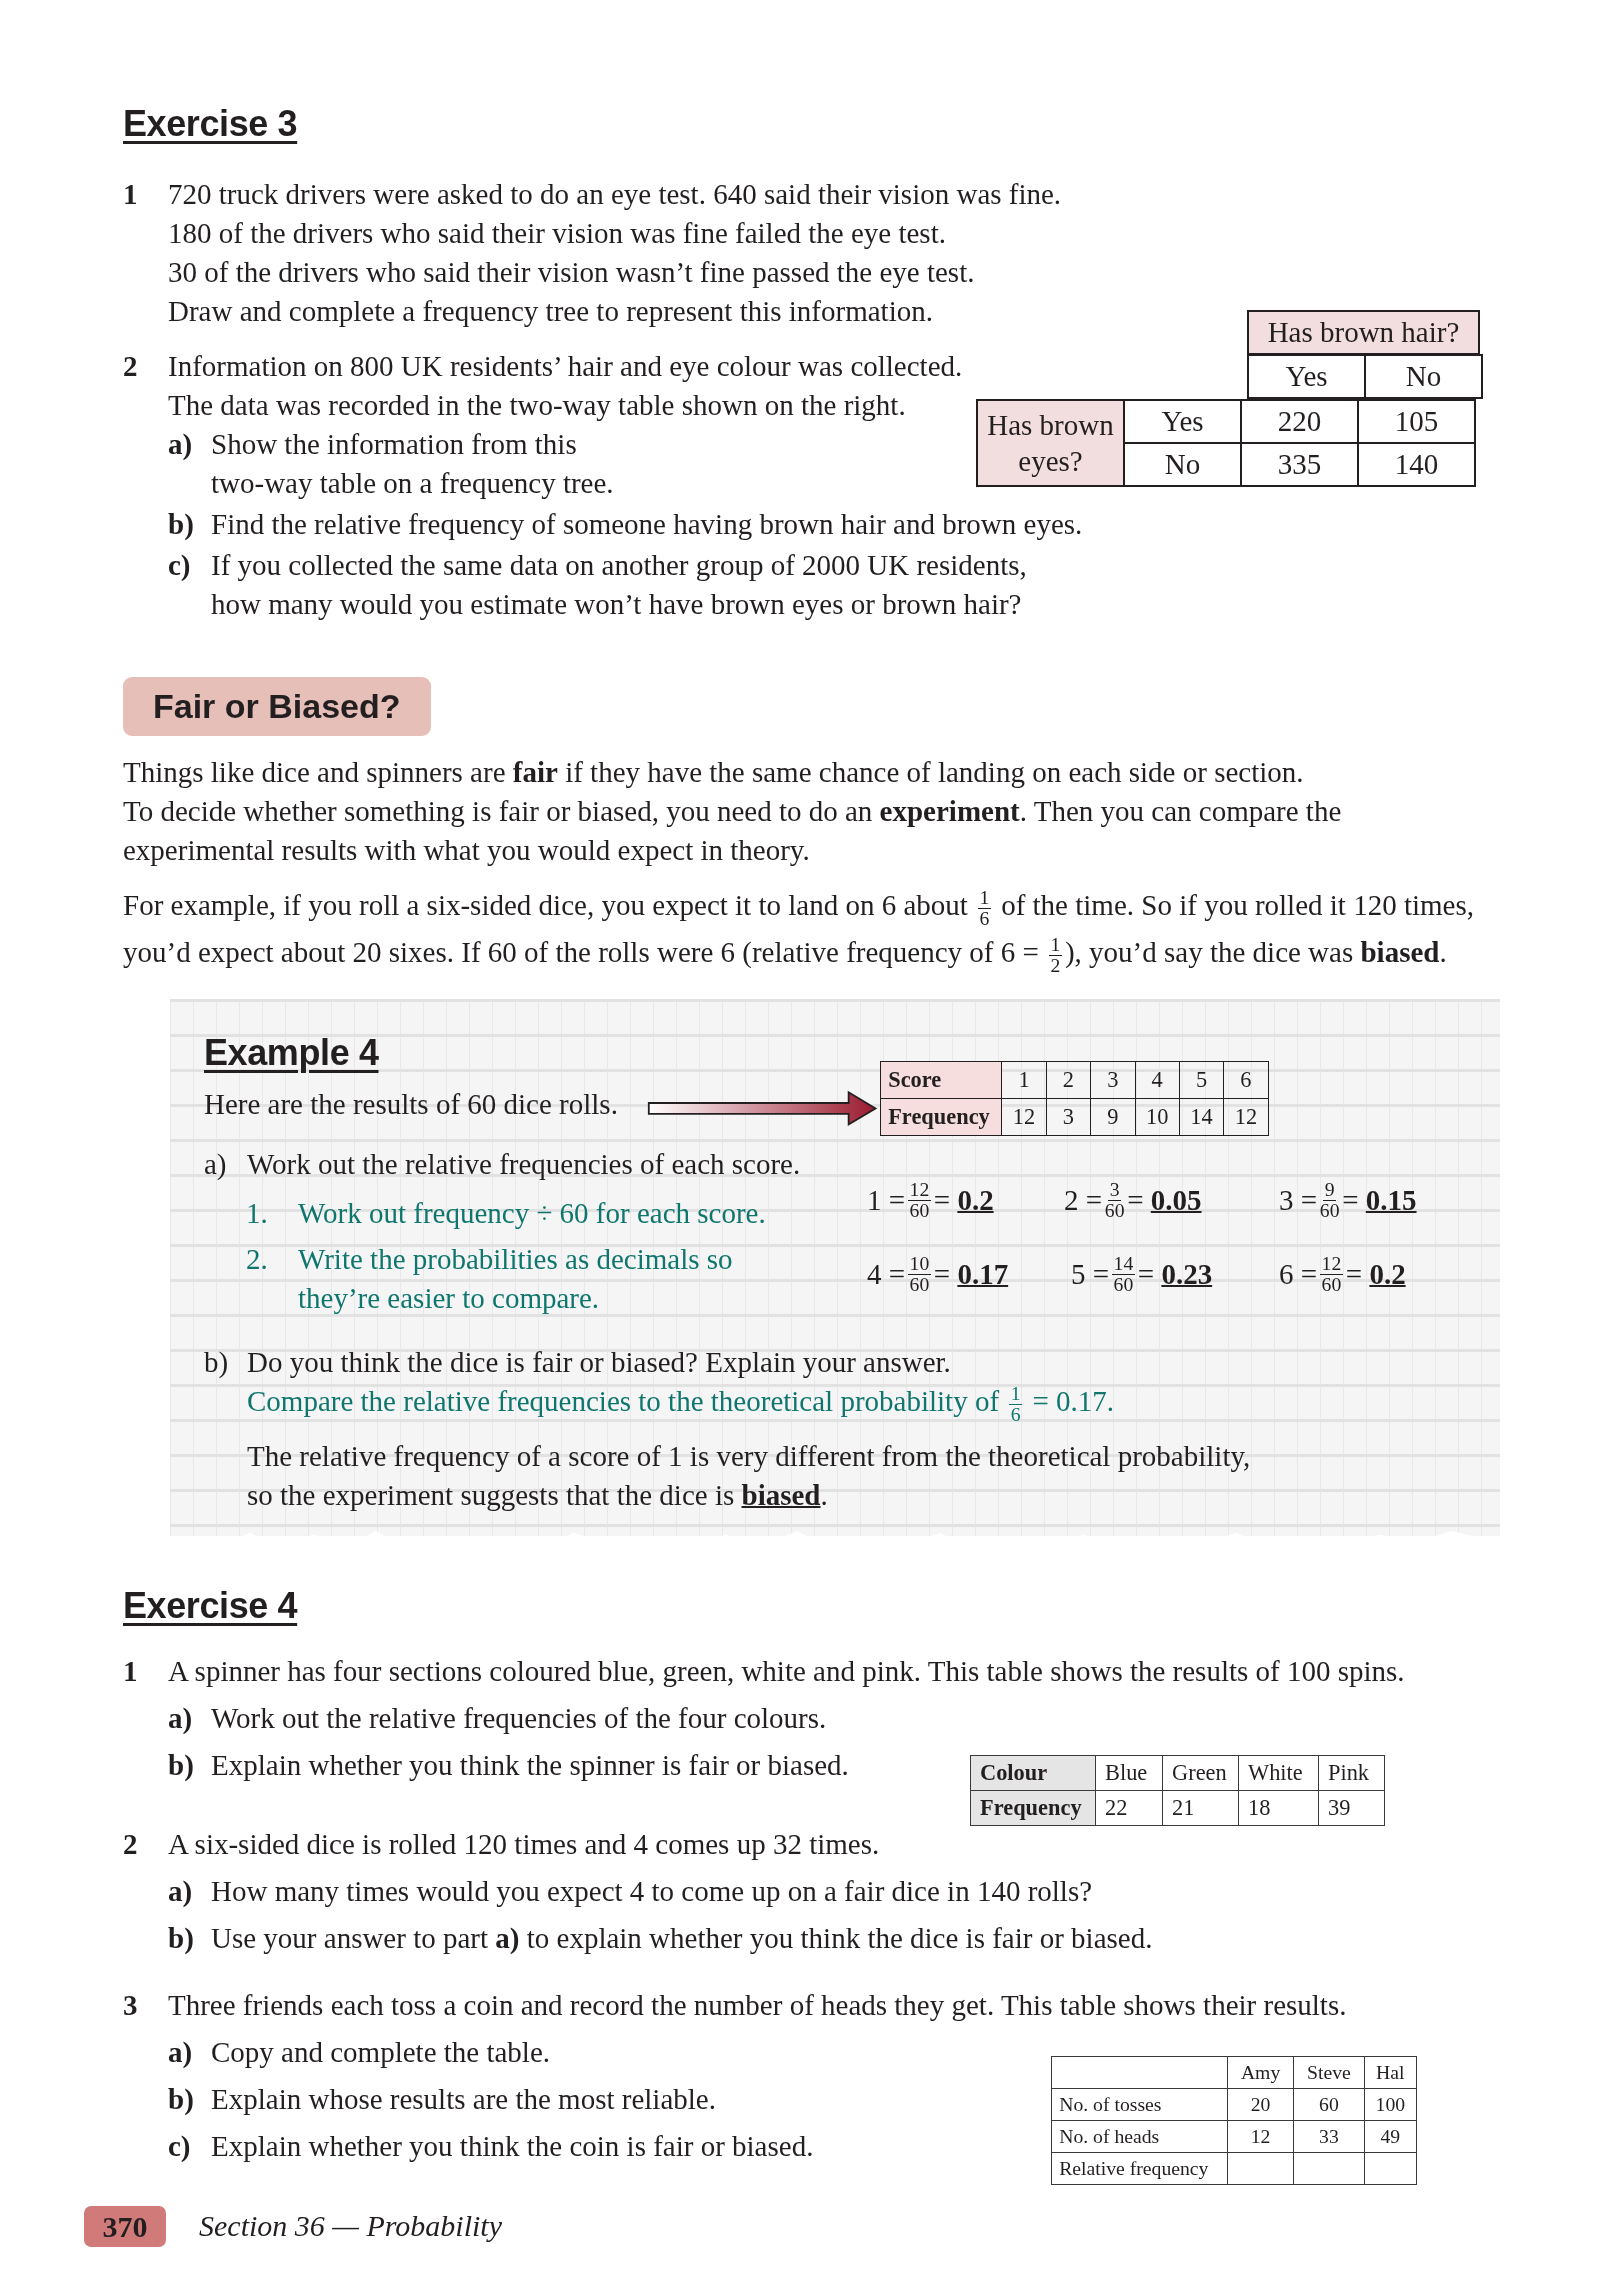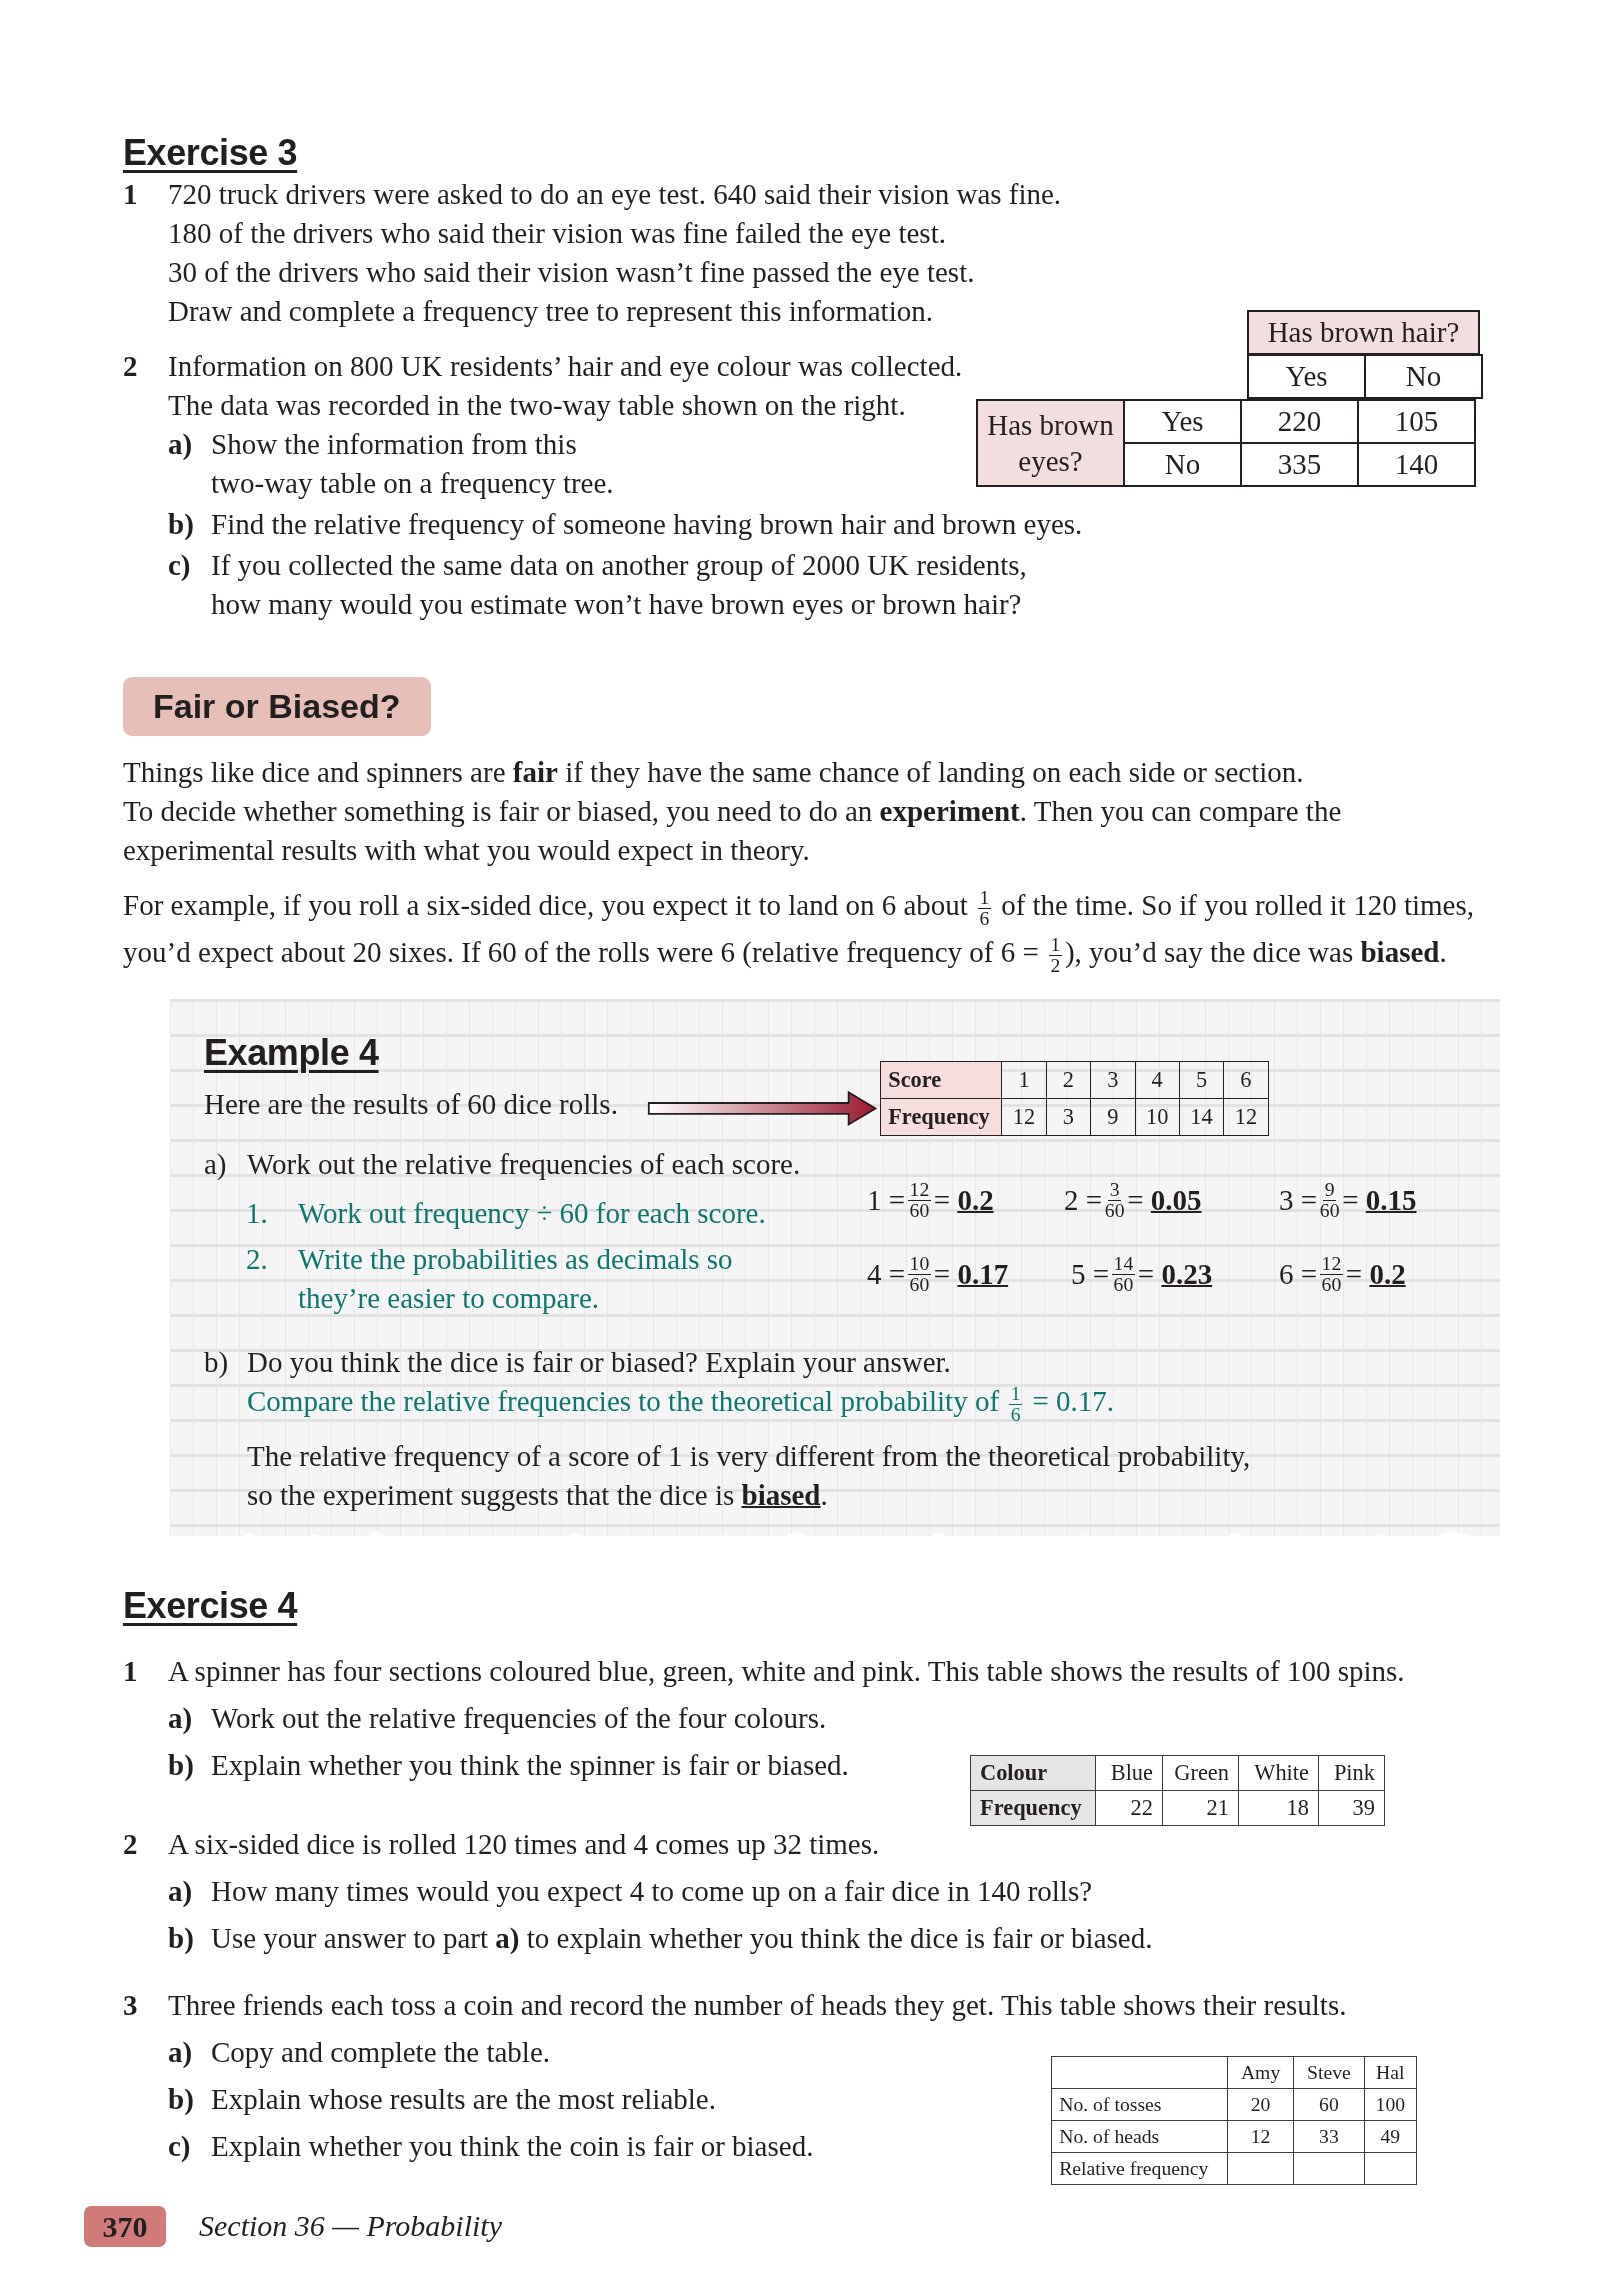--- a/index.html
+++ b/index.html
@@ -25,33 +25,33 @@
   .example-box { left:170px; top:999px; width:1330px; height:537px;
     background-color:#f5f5f5;
     background-image:
       linear-gradient(#e2e2e2 2.7px, transparent 2.7px),
       linear-gradient(90deg, #e8e8e8 0.9px, transparent 0.9px);
     background-size: 100% 35px, 23px 100%;
     background-position: 0 0, 0 0; }
   .torn { left:170px; top:1522px; width:1330px; height:36px; }
   .dt td { border:1.8px solid #231f20; font-size:22.4px; text-align:center; height:36px; padding:0 7.2px; }
   .dt td.hd { background:#f6dede; font-weight:bold; text-align:left; }
-  .gt td { border:1.8px solid #3a3a3a; font-size:22.4px; text-align:right; height:34px; padding:0 9px; }
+  .gt td { border:1.8px solid #3a3a3a; font-size:22.4px; text-align:left; height:34px; padding:0 9px; }
   .gt td.hd { background:#e5e5e5; font-weight:bold; text-align:left; }
   .ct td { border:1.8px solid #3a3a3a; font-size:19.7px; text-align:center; height:31px; padding:0 7.2px; }
   .ct td.lb { text-align:left; }
   .page-no { background:#d07a7a; border-radius:7.2px; font-weight:bold; font-size:30px; width:82px; height:41px;
              line-height:41px; text-align:center; }
   .footer-title { font-style:italic; font-size:30px; }
   .calc { font-size:29px; white-space:nowrap; display:flex; align-items:center; }
 </style>
 </head>
 <body>
 
-<div class="abs h-ex" style="left:123px;top:132px;">Exercise 3</div>
+<div class="abs h-ex" style="left:123px;top:103px;">Exercise 3</div>
 
 <div class="abs txt" style="left:123px;top:175px;">
   <div><span class="num">1</span><span>720 truck drivers were asked to do an eye test.  640 said their vision was fine.</span></div>
   <div style="padding-left:45px">180 of the drivers who said their vision was fine failed the eye test.</div>
   <div style="padding-left:45px">30 of the drivers who said their vision wasn’t fine passed the eye test.</div>
   <div style="padding-left:45px">Draw and complete a frequency tree to represent this information.</div>
 </div>
 
 <div class="abs txt" style="left:123px;top:347px;">
   <div><span class="num">2</span><span>Information on 800 UK residents’ hair and eye colour was collected.</span></div>

